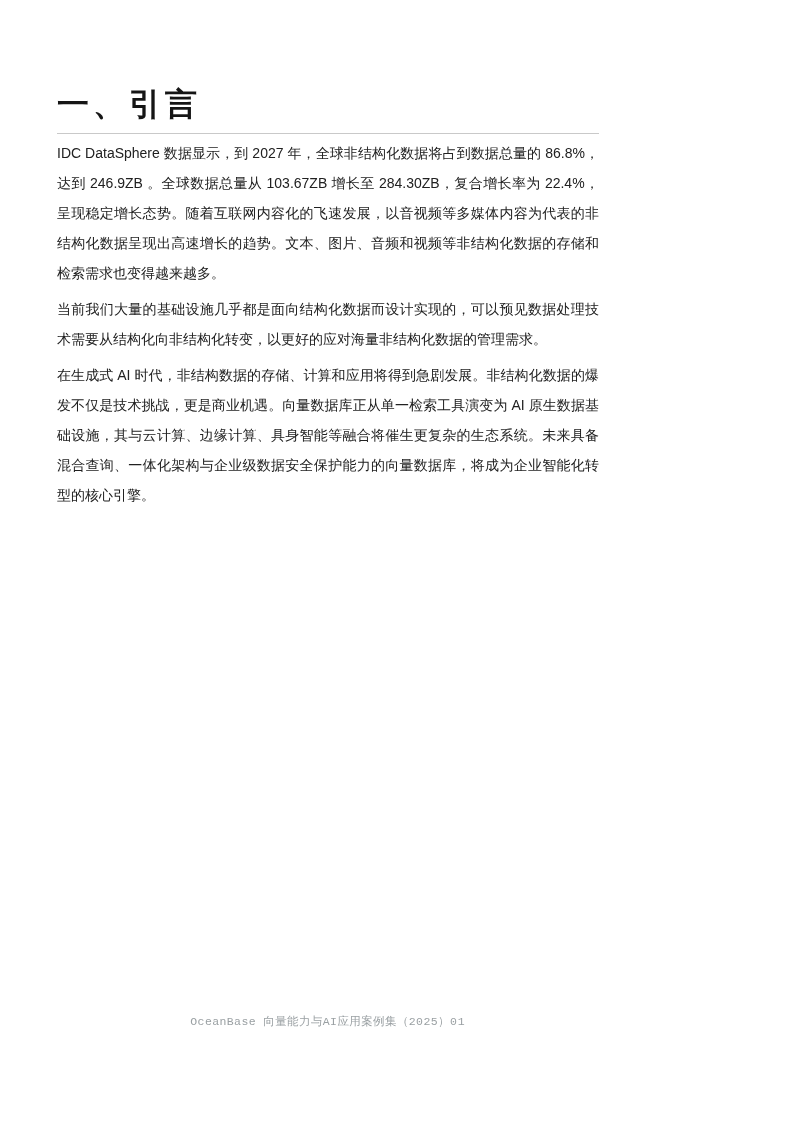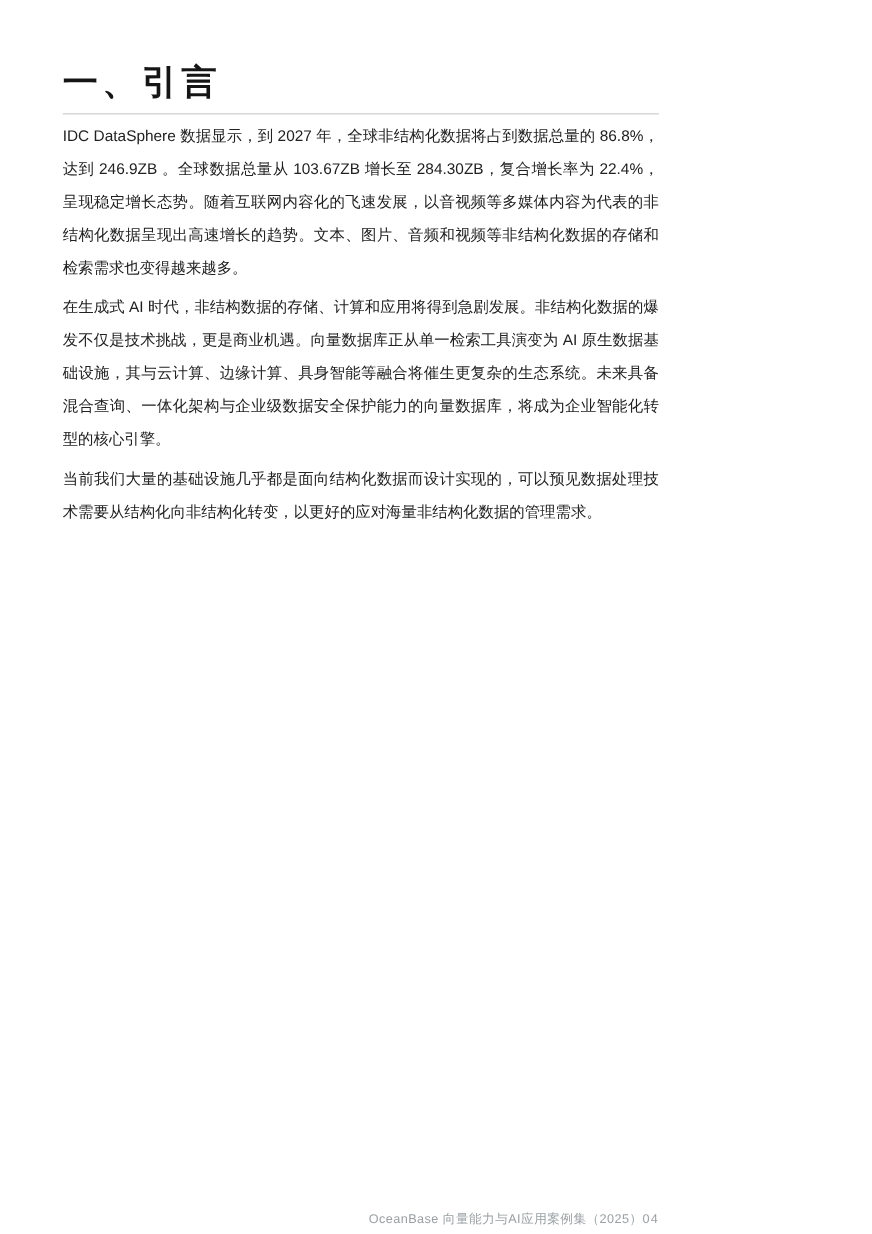--- a/index.html
+++ b/index.html
@@ -6,21 +6,21 @@
     margin: 0;
     padding: 0;
     background: #ffffff;
   }
   .page {
     position: relative;
     width: 654px;
     height: 1122px;
     background: #ffffff;
     box-sizing: border-box;
-    padding: 54px 55px 0 57px;
+    padding: 84px 55px 0 57px;
     font-family: "Liberation Sans", "DejaVu Sans", sans-serif;
     overflow: hidden;
   }
   .title {
     margin: 0;
     font-size: 32px;
     line-height: 40px;
     font-weight: 700;
     letter-spacing: 4px;
     color: #151515;
@@ -39,45 +39,46 @@
     font-size: 14px;
     line-height: 30px;
     color: #212121;
     text-align: justify;
     text-justify: inter-ideograph;
   }
   .footer {
     position: absolute;
     left: 57px;
     right: 55px;
-    top: 1101px;
+    top: 1014px;
     display: flex;
-    justify-content: flex-end;
+    justify-content: center;
     align-items: baseline;
     font-size: 11.5px;
     letter-spacing: 0.4px;
     color: #9aa0a3;
+    font-family: Liberation Mono, monospace;
   }
   .footer .page-number {
     letter-spacing: 1px;
   }
 </style>
 </head>
 <body>
 
 <div class="page">
 
   <h1 class="title">一、引言</h1>
 
   <div class="divider"></div>
 
   <div class="body-text">
     <p class="para">IDC DataSphere 数据显示，到 2027 年，全球非结构化数据将占到数据总量的 86.8%，达到 246.9ZB 。全球数据总量从 103.67ZB 增长至 284.30ZB，复合增长率为 22.4%，呈现稳定增长态势。随着互联网内容化的飞速发展，以音视频等多媒体内容为代表的非结构化数据呈现出高速增长的趋势。文本、图片、音频和视频等非结构化数据的存储和检索需求也变得越来越多。</p>
+    <p class="para">当前我们大量的基础设施几乎都是面向结构化数据而设计实现的，可以预见数据处理技术需要从结构化向非结构化转变，以更好的应对海量非结构化数据的管理需求。</p>
     <p class="para">在生成式 AI 时代，非结构数据的存储、计算和应用将得到急剧发展。非结构化数据的爆发不仅是技术挑战，更是商业机遇。向量数据库正从单一检索工具演变为 AI 原生数据基础设施，其与云计算、边缘计算、具身智能等融合将催生更复杂的生态系统。未来具备混合查询、一体化架构与企业级数据安全保护能力的向量数据库，将成为企业智能化转型的核心引擎。</p>
-    <p class="para">当前我们大量的基础设施几乎都是面向结构化数据而设计实现的，可以预见数据处理技术需要从结构化向非结构化转变，以更好的应对海量非结构化数据的管理需求。</p>
   </div>
 
   <div class="footer">
     <span class="doc-title">OceanBase 向量能力与AI应用案例集（2025）</span>
-    <span class="page-number">04</span>
+    <span class="page-number">01</span>
   </div>
 
 </div>
 
 </body></html>

